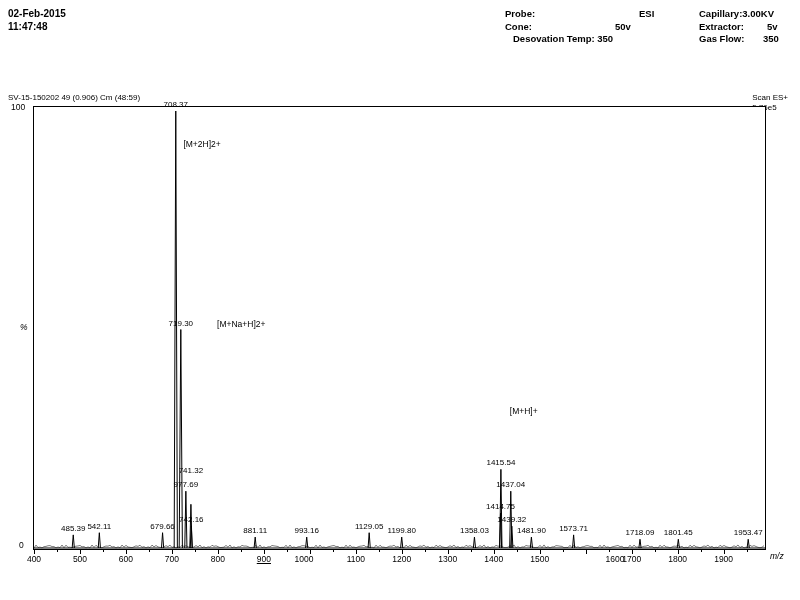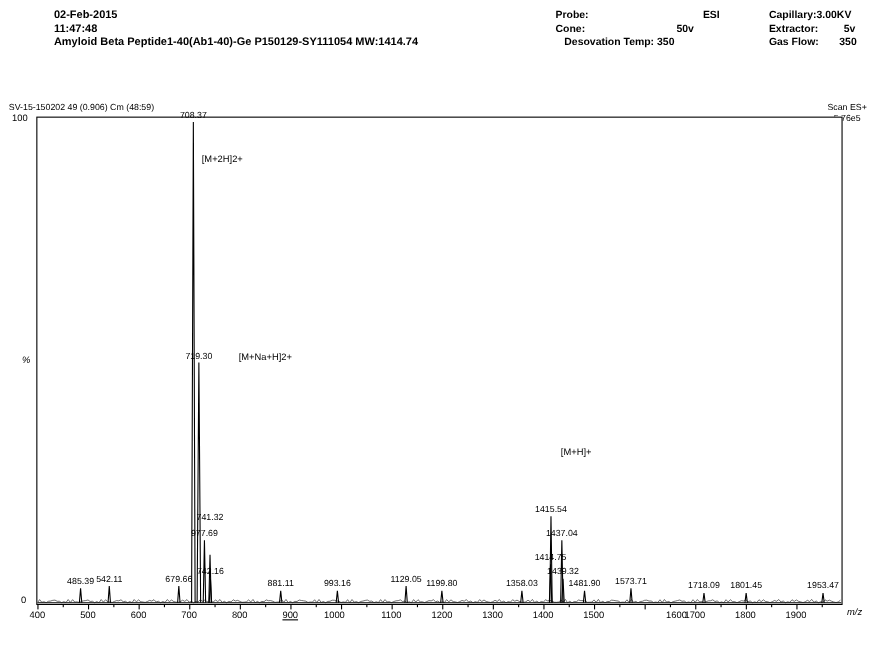--- a/index.html
+++ b/index.html
@@ -23,21 +23,21 @@
 
   
   .hdr-left {
     position: absolute;
     left: 8px;
     top: 8px;
     font-size: 10px;
     font-weight: bold;
     line-height: 12.5px;
   }
-  .hdr-left div { white-space: nowrap; margin-left: 41px; }
+  .hdr-left div { white-space: nowrap; }
 
   .hdr-right {
     position: absolute;
     left: 505px;
     top: 8px;
     font-size: 9.5px;
     font-weight: bold;
     line-height: 12.5px;
   }
   .hdr-row {
@@ -55,21 +55,21 @@
     left: 8px;
     top: 93px;
     font-size: 8px;
     white-space: nowrap;
   }
   .sub-right {
     position: absolute;
     right: 12px;
     top: 93px;
     font-size: 8px;
-    text-align: center;
+    text-align: left;
     line-height: 10px;
   }
 
   
   #plot {
     position: absolute;
     left: 33px;
     top: 106px;
     width: 733px;
     height: 444px;
@@ -151,21 +151,20 @@
   }
 </style>
 </head>
 <body>
 
 <div id="root">
 
   <div class="hdr-left">
     <div>02-Feb-2015</div>
     <div>11:47:48</div>
-    <div>Amyloid Beta Peptide1-40(Ab1-40)-Ge  P150129-SY111054   MW:1414.74</div>
   </div>
 
   <div class="hdr-right">
     <div class="hdr-row">
       <span class="lbl">Probe:</span>
       <span class="val" style="left:110px;padding-left:24px;">ESI</span>
       <span class="lbl2">Capillary:3.00KV</span>
       <span class="val2" style="left:275px;"></span>
     </div>
     <div class="hdr-row">

